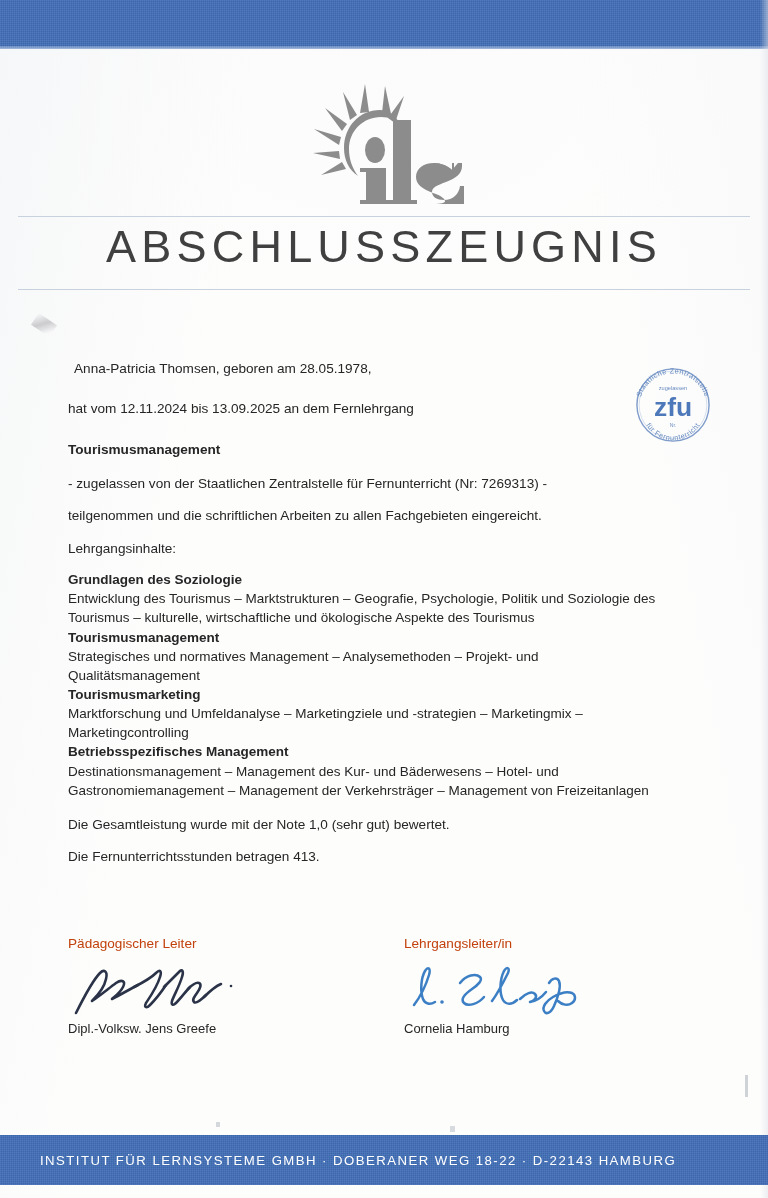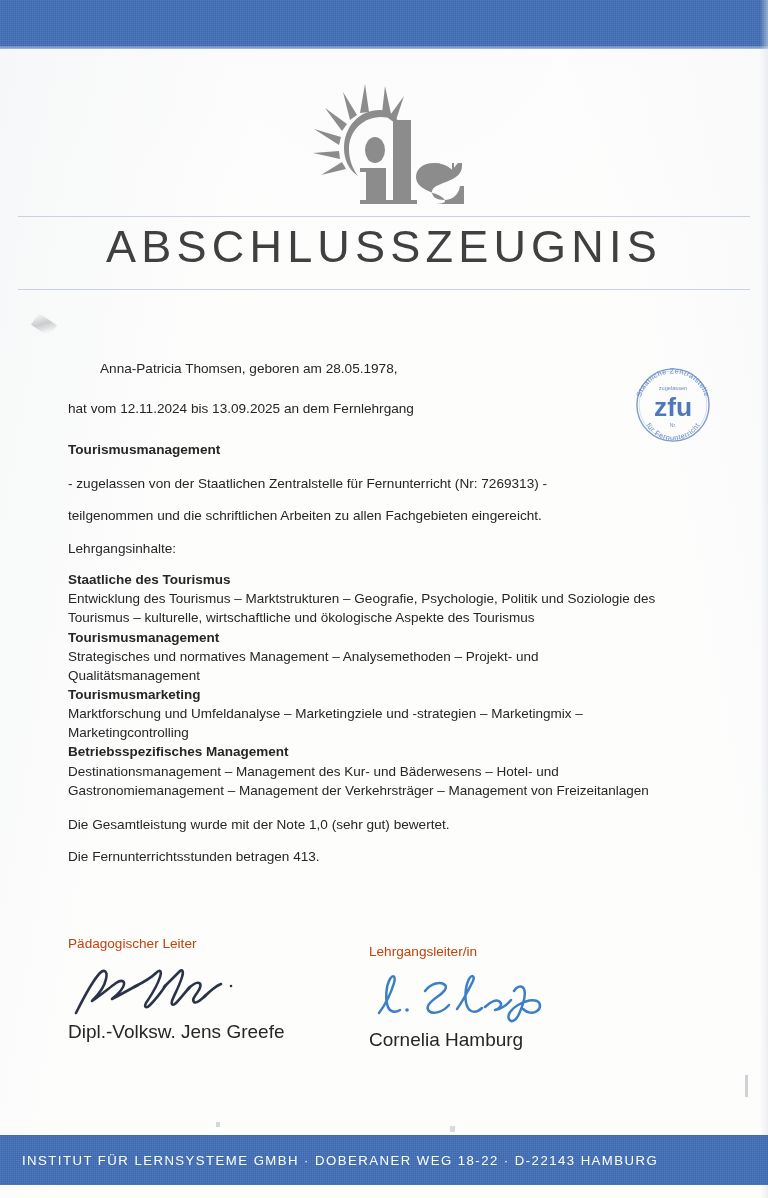--- a/index.html
+++ b/index.html
@@ -57,21 +57,21 @@
     background-image:
       repeating-linear-gradient(90deg, rgba(255,255,255,0.045) 0 1px, rgba(0,0,0,0.03) 1px 2px),
       repeating-linear-gradient(0deg, rgba(255,255,255,0.05) 0 1px, rgba(0,0,0,0.025) 1px 2px);
     display: flex;
     align-items: center;
   }
   .footer-text {
     color: #ffffff;
     font-size: 13.2px;
     letter-spacing: 1.45px;
-    padding-left: 22px;
+    padding-left: 40px;
     white-space: nowrap;
     font-weight: 400;
   }
   
   .logo-wrap {
     position: absolute;
     top: 78px;
     left: 0;
     width: 100%;
     height: 130px;
@@ -111,21 +111,21 @@
     width: 600px;
     font-size: 13.6px;
     line-height: 1.35;
     color: #262626;
   }
   .ln { margin: 0; }
   .sp-22 { height: 22px; }
   .sp-16 { height: 16px; }
   .sp-14 { height: 14px; }
   .sp-12 { height: 12px; }
-  .indent-name { padding-left: 6px; margin-left: 26px; }
+  .indent-name { padding-left: 6px; }
   .bold { font-weight: bold; }
   .course-block { font-size: 13.5px; line-height: 1.42; }
   .course-head { font-weight: bold; }
   .course-body { font-weight: 400; }
   
   .seal {
     position: absolute;
     top: 361px;
     left: 629px;
     width: 88px;
@@ -137,29 +137,29 @@
     position: absolute;
     top: 936px;
     left: 68px;
     width: 620px;
   }
   .sig-cols {
     position: relative;
     height: 120px;
   }
   .sig-col-left  { position: absolute; left: 0;    top: 0; width: 300px; }
-  .sig-col-right { position: absolute; left: 301px; top: 0; width: 300px; margin-top: 8px; }
+  .sig-col-right { position: absolute; left: 336px; top: 0; width: 300px; }
   .sig-label {
     font-size: 13.6px;
     color: #c2410c;
     margin: 0 0 6px 0;
   }
   .sig-ink { display: block; height: 62px; }
   .sig-name {
-    font-size: 19px;
+    font-size: 13px;
     color: #262626;
     margin: 2px 0 0 0;
   }
   
   .smudge-a {
     position: absolute;
     top: 318px; left: 33px;
     width: 22px; height: 14px;
     background: linear-gradient(130deg, rgba(150,150,155,0) 0%, rgba(140,140,146,0.42) 45%, rgba(150,150,155,0) 85%);
     transform: rotate(34deg);
@@ -264,21 +264,21 @@
     <p class="ln bold">Tourismusmanagement</p>
     <div class="sp-16"></div>
     <p class="ln">- zugelassen von der Staatlichen Zentralstelle für Fernunterricht (Nr: 7269313) -</p>
     <div class="sp-14"></div>
     <p class="ln">teilgenommen und die schriftlichen Arbeiten zu allen Fachgebieten eingereicht.</p>
     <div class="sp-14"></div>
     <p class="ln">Lehrgangsinhalte:</p>
     <div class="sp-12"></div>
 
     <div class="course-block">
-      <div class="course-head">Staatliche des Tourismus</div>
+      <div class="course-head">Grundlagen des Soziologie</div>
       <div class="course-body">Entwicklung des Tourismus – Marktstrukturen  – Geografie, Psychologie, Politik  und Soziologie  des Tourismus – kulturelle, wirtschaftliche und ökologische Aspekte des Tourismus</div>
       <div class="course-head">Tourismusmanagement</div>
       <div class="course-body">Strategisches und normatives Management – Analysemethoden – Projekt- und Qualitätsmanagement</div>
       <div class="course-head">Tourismusmarketing</div>
       <div class="course-body">Marktforschung und Umfeldanalyse – Marketingziele und -strategien – Marketingmix – Marketingcontrolling</div>
       <div class="course-head">Betriebsspezifisches Management</div>
       <div class="course-body">Destinationsmanagement – Management des Kur- und Bäderwesens – Hotel- und Gastronomiemanagement – Management der Verkehrsträger – Management von Freizeitanlagen</div>
     </div>
 
     <div class="sp-16"></div>

